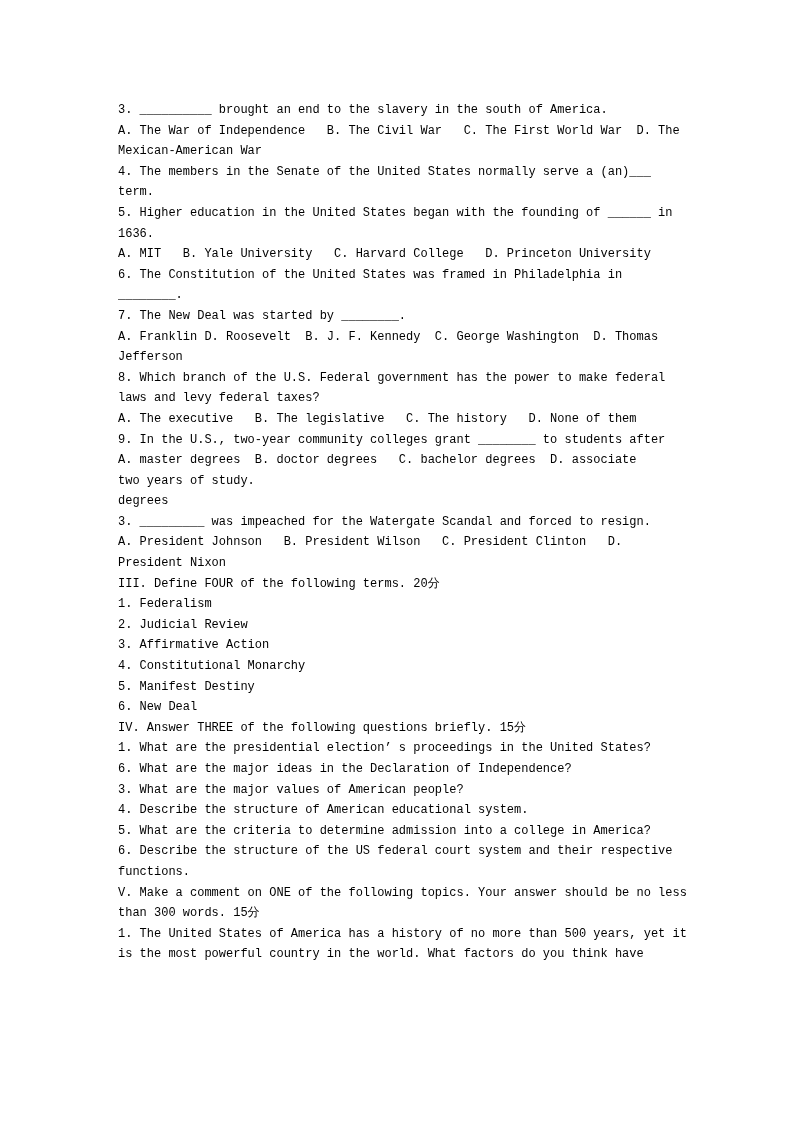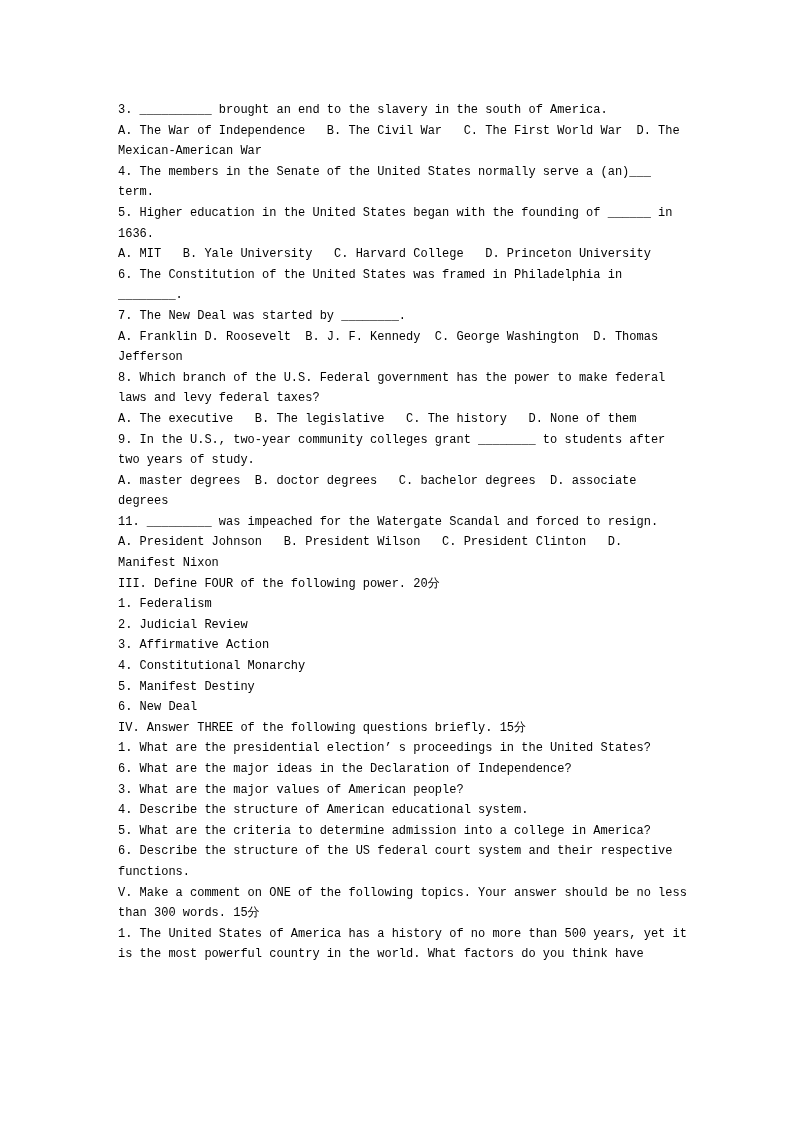--- a/index.html
+++ b/index.html
@@ -64,29 +64,29 @@
 
     <div class="line">7. The New Deal was started by ________.</div>
     <div class="line">A. Franklin D. Roosevelt  B. J. F. Kennedy  C. George Washington  D. Thomas</div>
     <div class="line">Jefferson</div>
 
     <div class="line">8. Which branch of the U.S. Federal government has the power to make federal</div>
     <div class="line">laws and levy federal taxes?</div>
     <div class="line">A. The executive   B. The legislative   C. The history   D. None of them</div>
 
     <div class="line">9. In the U.S., two-year community colleges grant ________ to students after</div>
+    <div class="line">A. master degrees  B. doctor degrees   C. bachelor degrees  D. associate</div>
     <div class="line">two years of study.</div>
-    <div class="line">A. master degrees  B. doctor degrees   C. bachelor degrees  D. associate</div>
     <div class="line">degrees</div>
 
-    <div class="line">11. _________ was impeached for the Watergate Scandal and forced to resign.</div>
+    <div class="line">3. _________ was impeached for the Watergate Scandal and forced to resign.</div>
     <div class="line">A. President Johnson   B. President Wilson   C. President Clinton   D.</div>
-    <div class="line">Manifest Nixon</div>
+    <div class="line">President Nixon</div>
 
-    <div class="line">III. Define FOUR of the following power. 20分</div>
+    <div class="line">III. Define FOUR of the following terms. 20分</div>
     <div class="line">1. Federalism</div>
     <div class="line">2. Judicial Review</div>
     <div class="line">3. Affirmative Action</div>
     <div class="line">4. Constitutional Monarchy</div>
     <div class="line">5. Manifest Destiny</div>
     <div class="line">6. New Deal</div>
 
     <div class="line">IV. Answer THREE of the following questions briefly. 15分</div>
     <div class="line">1. What are the presidential election’ s proceedings in the United States?</div>
     <div class="line">6. What are the major ideas in the Declaration of Independence?</div>

